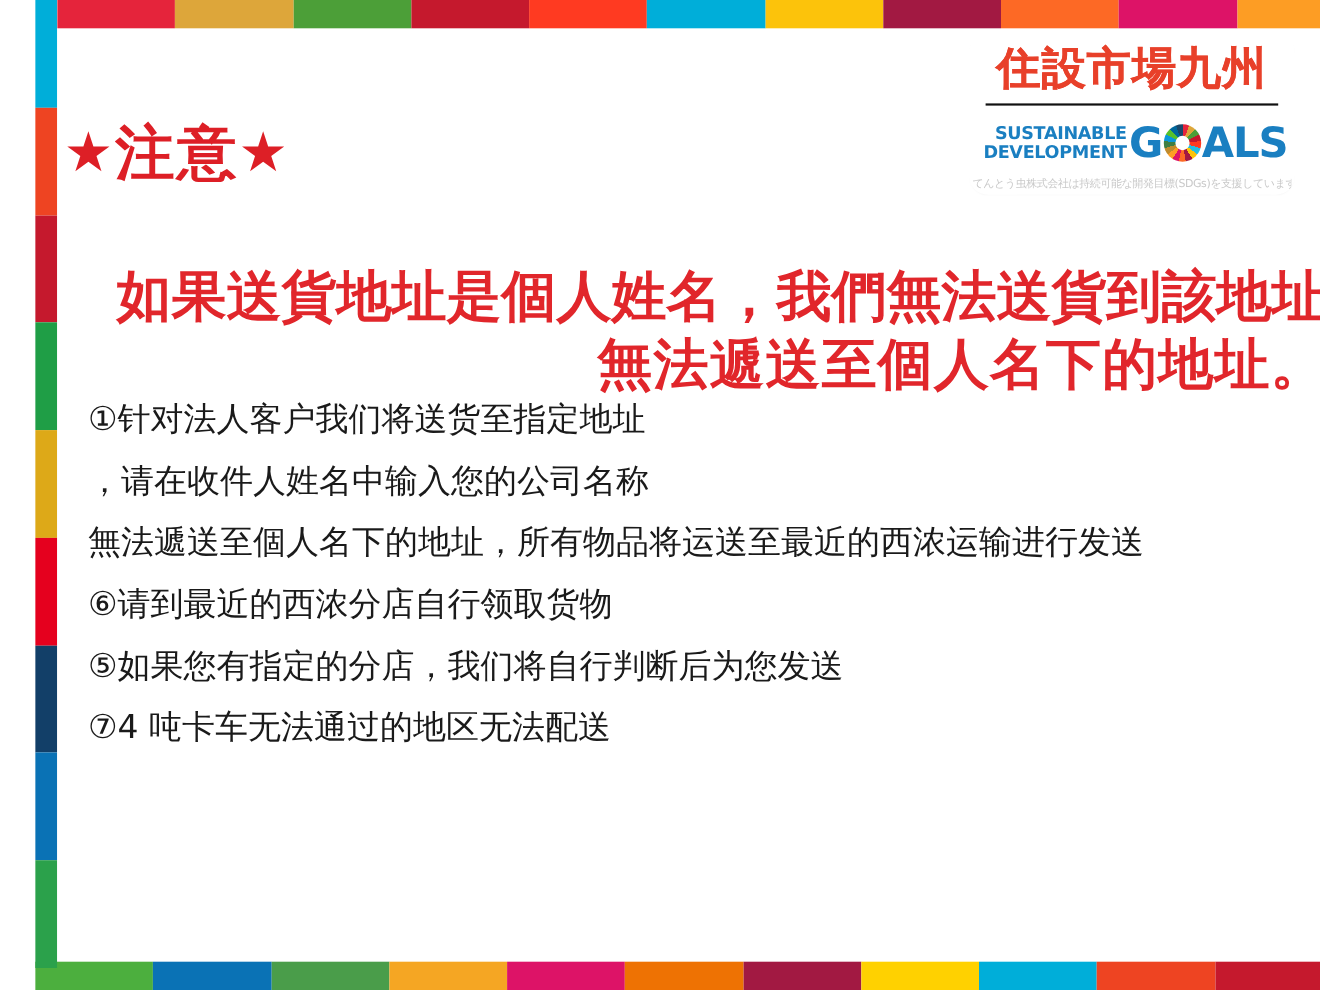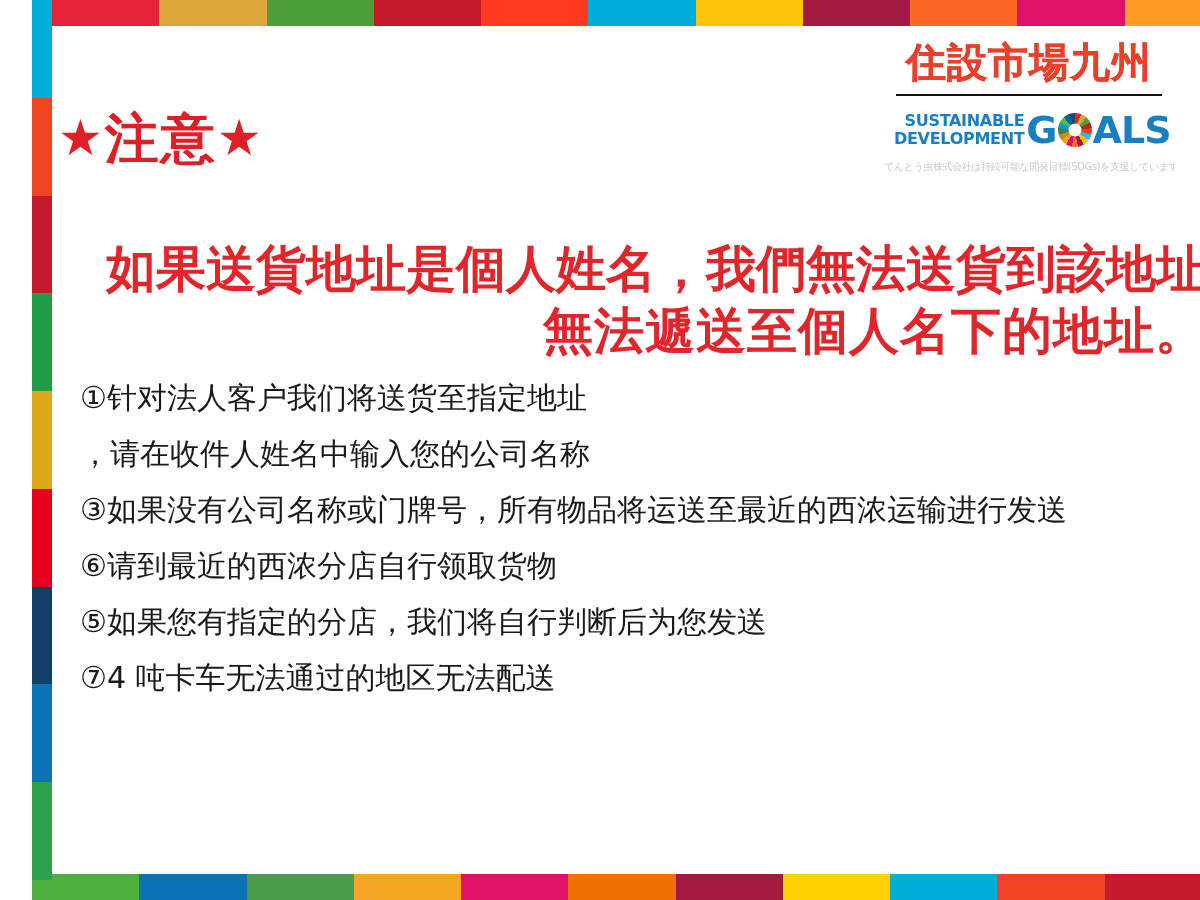--- a/index.html
+++ b/index.html
@@ -202,21 +202,21 @@
     font-size: 50px;
     line-height: 62px;
     letter-spacing: 0px;
   }
   .headline-line2 { letter-spacing: 1px; }
 
   
   .list {
     position: absolute;
     left: 22px;
-    top: 340px;
+    top: 324px;
     width: 1120px;
   }
   .list-item {
     color: #1a1a1a;
     font-size: 30px;
     line-height: 56px;
     letter-spacing: 0px;
     white-space: nowrap;
   }
 </style>
@@ -299,20 +299,20 @@
     </div>
 
     <div class="headline">
       <div>如果送貨地址是個人姓名，我們無法送貨到該地址</div>
       <div class="headline-line2">無法遞送至個人名下的地址。</div>
     </div>
 
     <div class="list">
       <div class="list-item">①针对法人客户我们将送货至指定地址</div>
       <div class="list-item">，请在收件人姓名中输入您的公司名称</div>
-      <div class="list-item">③如果没有公司名称或门牌号，所有物品将运送至最近的西浓运输进行发送</div>
+      <div class="list-item">無法遞送至個人名下的地址，所有物品将运送至最近的西浓运输进行发送</div>
       <div class="list-item">⑥请到最近的西浓分店自行领取货物</div>
       <div class="list-item">⑤如果您有指定的分店，我们将自行判断后为您发送</div>
       <div class="list-item">⑦4 吨卡车无法通过的地区无法配送</div>
     </div>
 
   </div>
 </div>
 
 </body></html>

